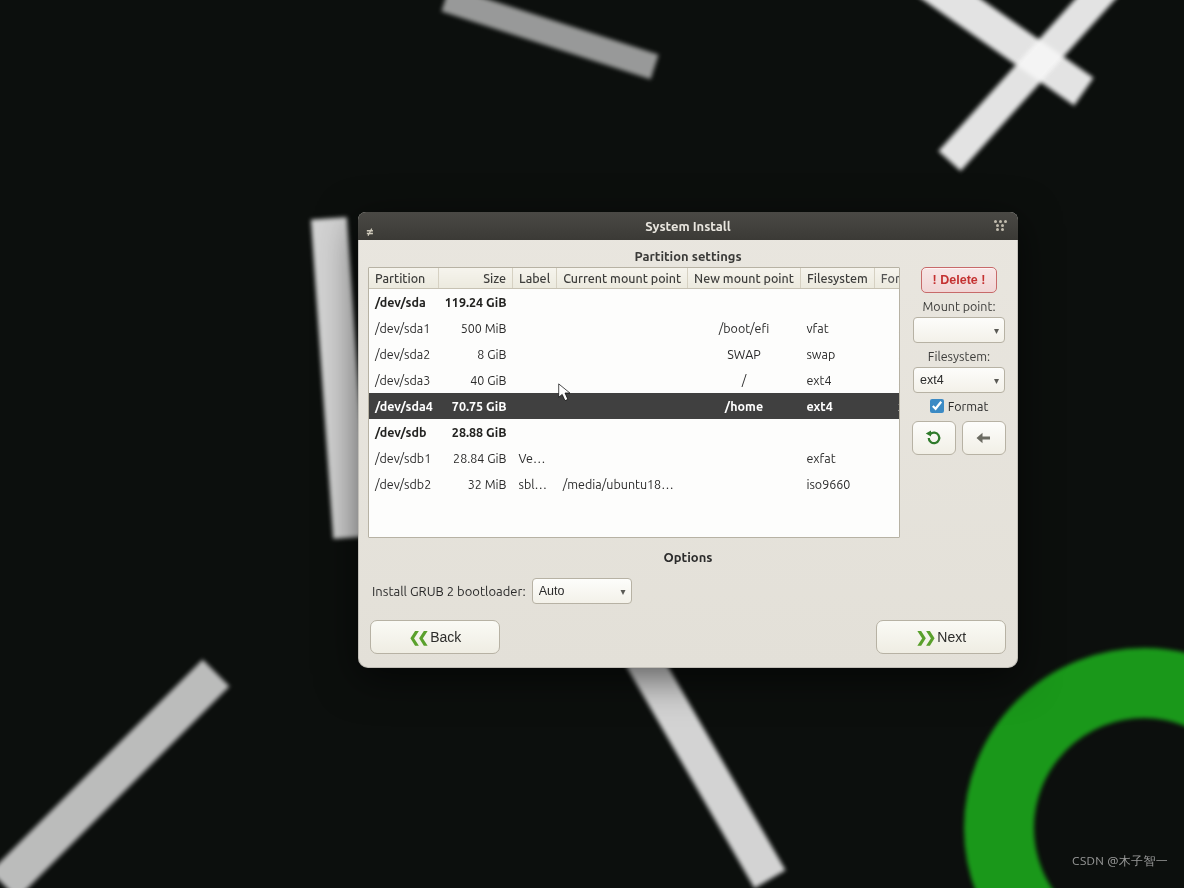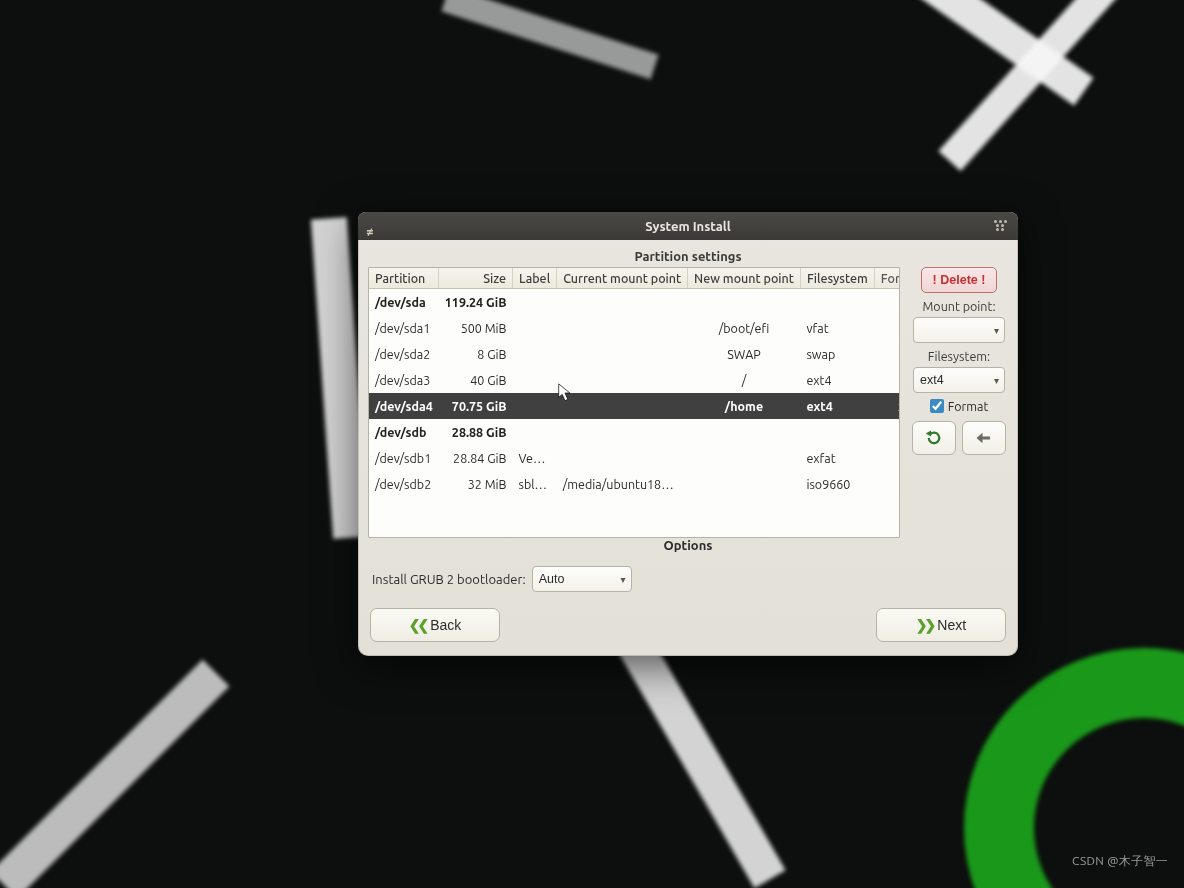--- a/index.html
+++ b/index.html
@@ -76,21 +76,21 @@
   .combo-caret { position:absolute; right:6px; top:50%; transform:translateY(-50%); font-size:10px; color:#5a5a55; pointer-events:none;}
   .chk-row { display:flex; align-items:center; gap:4px; font-size:12.5px; margin-top:2px;}
   .chk-row input { accent-color:#3b8ac4; width:14px; height:14px;}
   .icon-btn {
     width:44px; height:34px; border:1px solid #b7b2a4; border-radius:6px;
     background:linear-gradient(#fdfdfb,#f1efe6); display:flex; align-items:center; justify-content:center;
     cursor:pointer;
   }
   .icon-btn svg { width:18px; height:18px; }
   .icon-row { display:flex; gap:6px; margin-top:4px;}
-  .options-title { text-align:center; font-weight:600; font-size:13px; padding-bottom:4px;}
+  .options-title { text-align:center; font-weight:600; font-size:13px; margin-top:12px; padding-bottom:4px;}
   .opt-checkbox { display:flex; align-items:center; gap:6px; font-size:13px; padding:0 4px;}
   .opt-checkbox input { accent-color:#3b8ac4; width:14px; height:14px;}
   .grub-row { display:flex; align-items:center; gap:6px; font-size:13px; margin:10px 0 16px 0; padding:0 4px;}
   .grub-combo-wrap { width:100px; position:relative; }
   .nav-row { display:flex; justify-content:space-between; padding:0 2px 2px 2px;}
   .nav-btn {
     width:130px; height:34px; border:1px solid #b7b2a4; border-radius:7px;
     background:linear-gradient(#fafaf5,#efede3); cursor:pointer;
     display:flex; align-items:center; justify-content:center; gap:4px;
     font-size:14px; font-weight:500; color:#2d2d2b;

